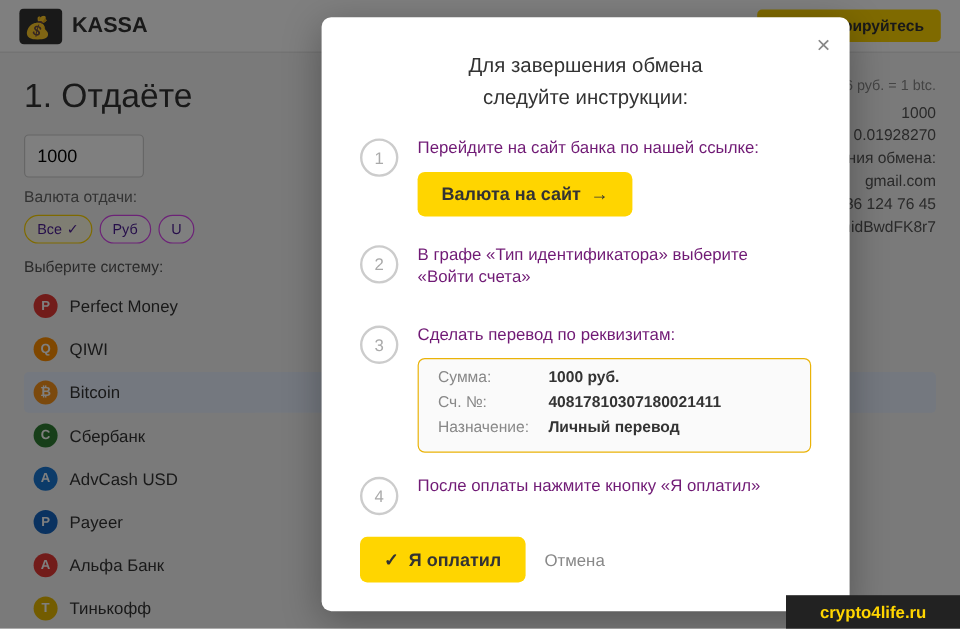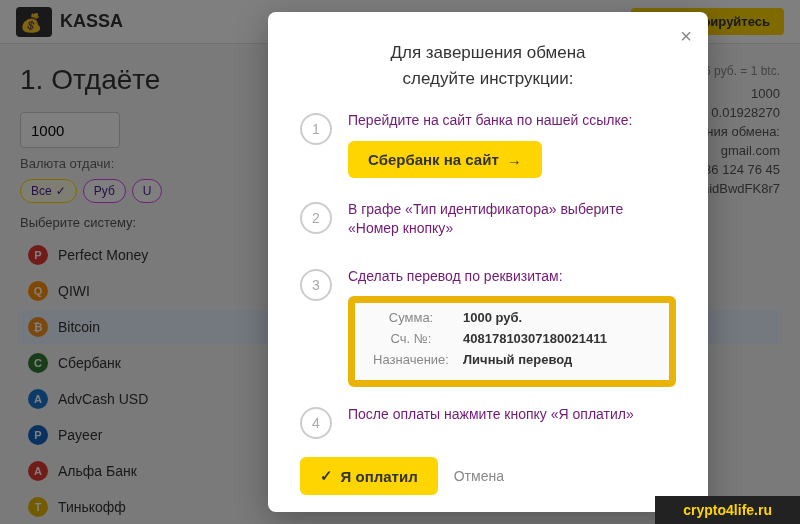--- a/index.html
+++ b/index.html
@@ -256,25 +256,24 @@
       padding: 10px 20px;
       font-size: 15px;
       font-weight: bold;
       cursor: pointer;
       color: #333;
       margin-bottom: 4px;
     }
 
     .details-box {
       background: #fafafa;
-      border: 7px solid #eab308;
+      border: 1px solid #eab308;
       border-radius: 6px;
       padding: 7px 16px;
       margin-top: 8px;
-      text-align: center;
     }
     .detail-row {
       display: flex;
       gap: 12px;
       margin-bottom: 6px;
       font-size: 13px;
     }
     .detail-label {
       color: #888;
       min-width: 80px;
@@ -430,34 +429,34 @@
     <span>следуйте инструкции:</span>
   </div>
 
   <div class="step-row">
     <div class="step-circle">
       <span>1</span>
     </div>
     <div class="step-content">
       <div class="step-text">Перейдите на сайт банка по нашей ссылке:</div>
       <button class="goto-btn">
-        <span>Сбербанк на сайт</span>
+        <span>Валюта на сайт</span>
         <span>→</span>
       </button>
     </div>
   </div>
 
   <div class="step-row">
     <div class="step-circle">
       <span>2</span>
     </div>
     <div class="step-content">
       <div class="step-text">
         <span>В графе «Тип идентификатора» выберите</span><br>
-        <span>«Номер кнопку»</span>
+        <span>«Войти счета»</span>
       </div>
     </div>
   </div>
 
   <div class="step-row">
     <div class="step-circle">
       <span>3</span>
     </div>
     <div class="step-content">
       <div class="step-text">Сделать перевод по реквизитам:</div>

